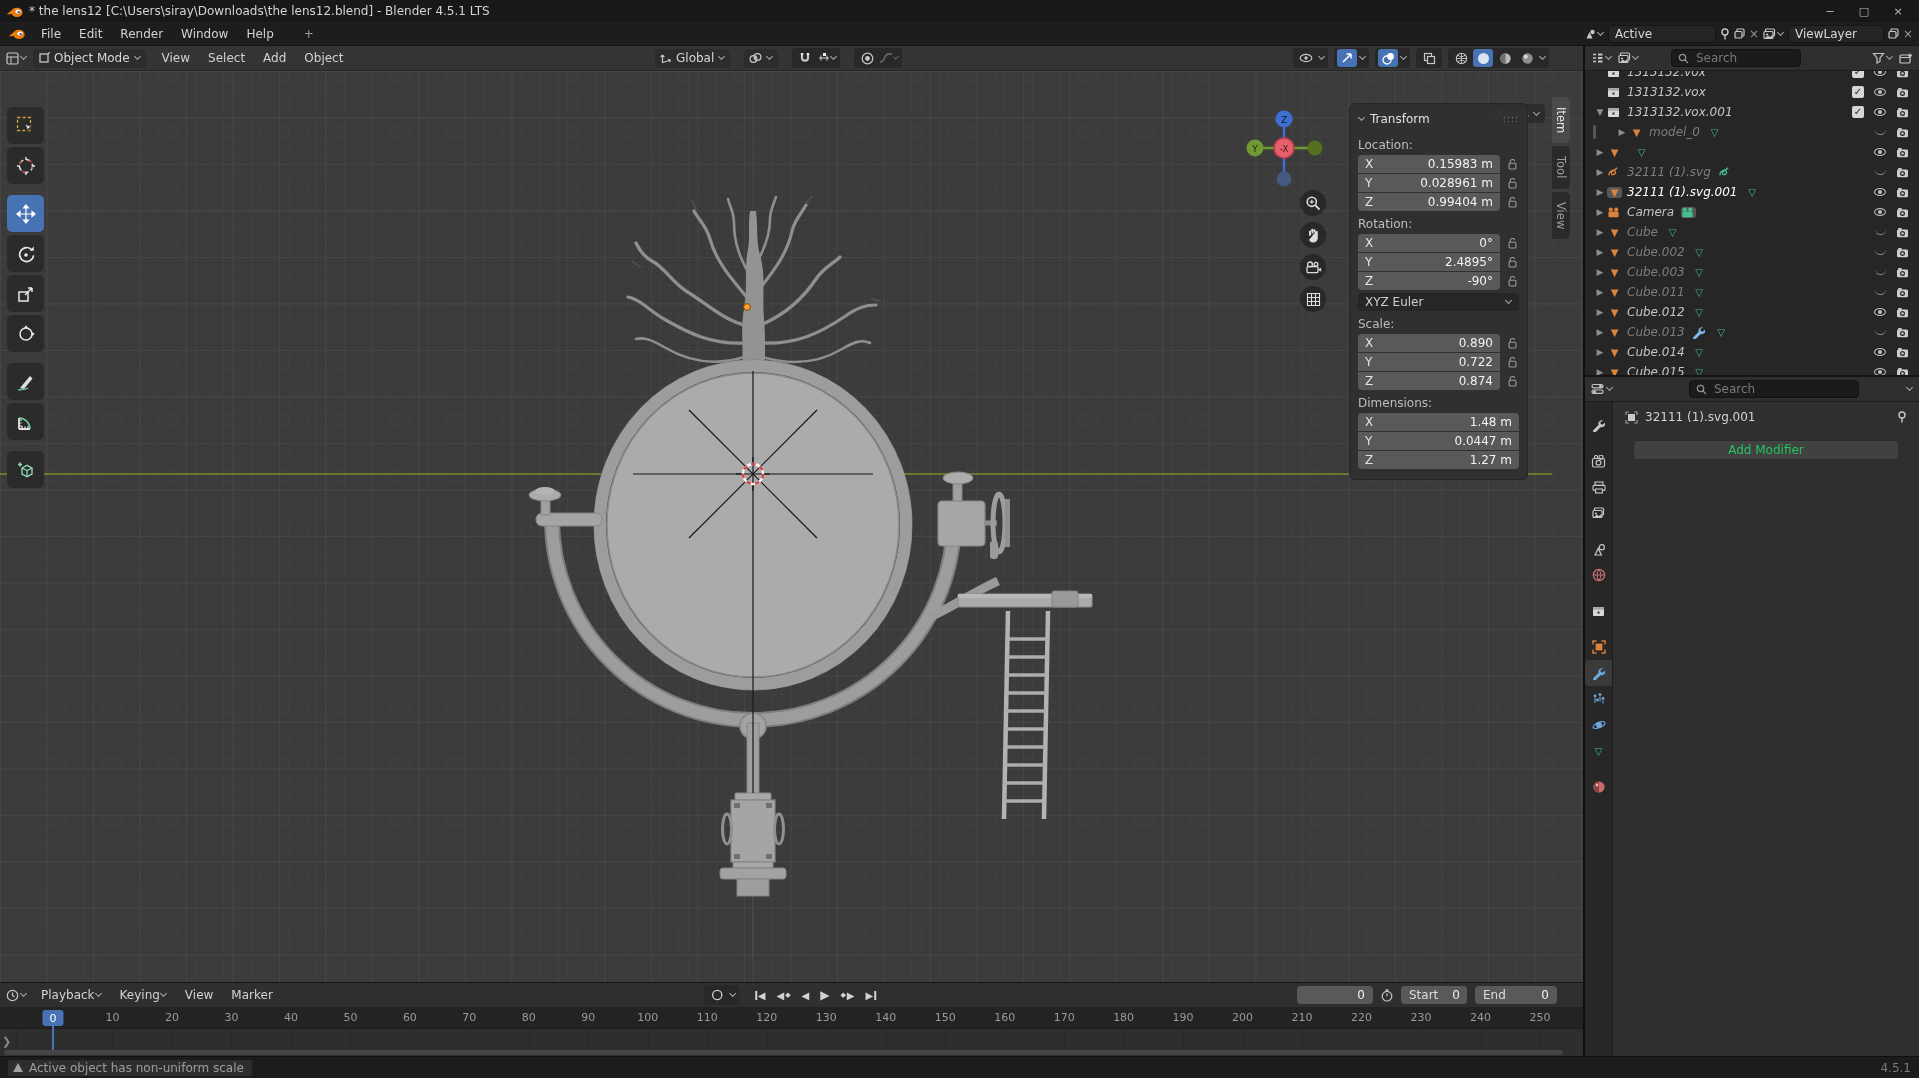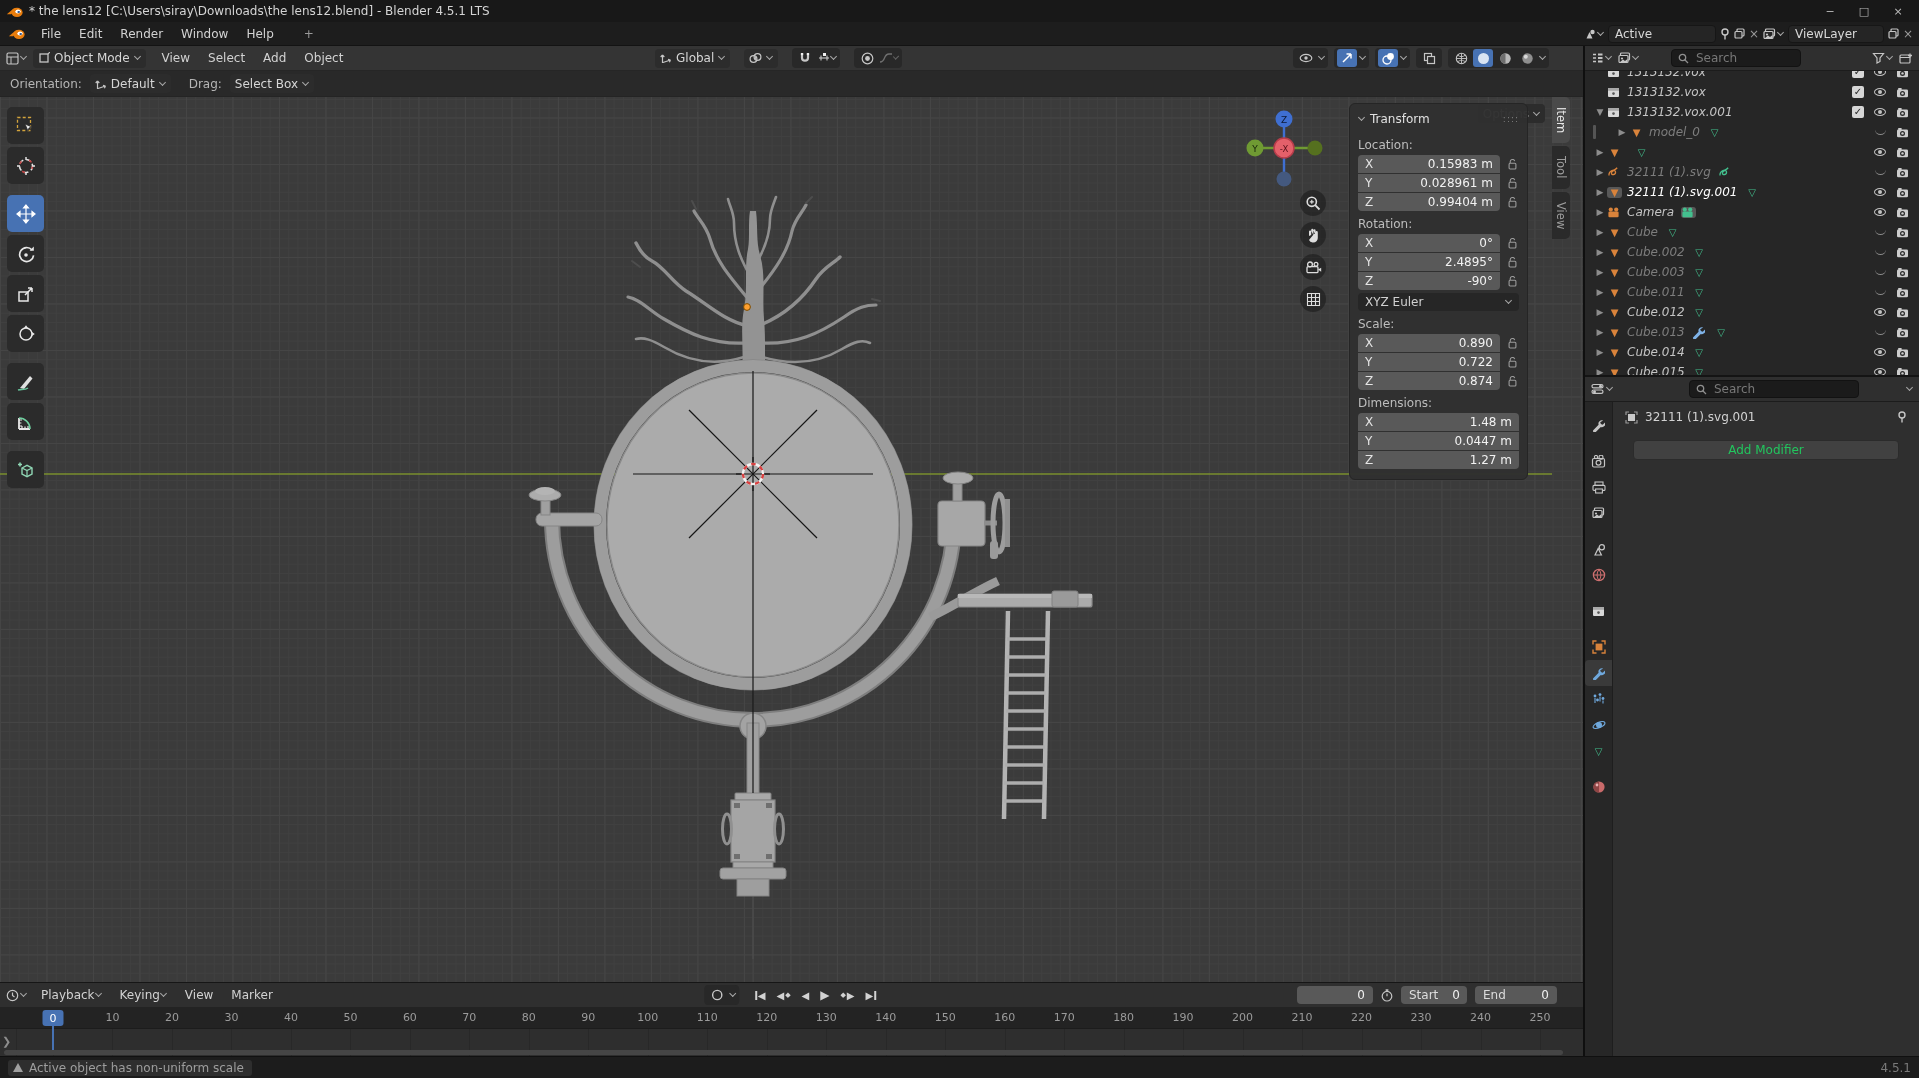--- a/index.html
+++ b/index.html
@@ -386,38 +386,20 @@
                 </svg>
               </span>
             </span>
           <i class="chev"></i>
         </span>
       </div>
     </div>
 
     <div class="vp-canvas">
 
-      <div class="tool-settings">
-        <span class="ts-label">Orientation:</span>
-        <span class="chip">
-          <span>
-              <svg width="12" height="12" viewBox="0 0 12 12" style="display:block">
-                <path d="M2.5 11V3M2.5 3l1.8 2M2.5 3 .7 5" stroke="#c6c6c6" stroke-width="1.2" fill="none"></path>
-                <path d="M3 10.5 10.5 8M10.5 8 8 7.4M10.5 8 9.4 10.2" stroke="#c6c6c6" stroke-width="1.2" fill="none"></path>
-              </svg>
-            </span>
-            <span>Default</span>
-            <i class="chev"></i>
-        </span>
-        <span class="ts-label" style="margin-left:10px;">Drag:</span>
-        <span class="chip">
-          <span>Select Box</span>
-            <i class="chev"></i>
-        </span>
-      </div>
 
       <svg id="scene-svg" width="1583" height="911" viewBox="0 0 1583 911">
 
         <line x1="753" y1="0" x2="753" y2="911" stroke="#474747" stroke-width="1"></line>
 
         <line x1="0" y1="403" x2="1552" y2="403" stroke="#7a8f2e" stroke-width="1.6"></line>
 
         <g stroke="#8f8f8f" fill="none" stroke-linecap="round">
           <path d="M748 255 C724 250 706 232 686 220 C672 211 664 196 652 190 C646 187 640 180 636 172" stroke-width="3.4"></path>
           <path d="M746 272 C712 274 688 262 664 248 C650 240 640 228 628 226" stroke-width="3.2"></path>

